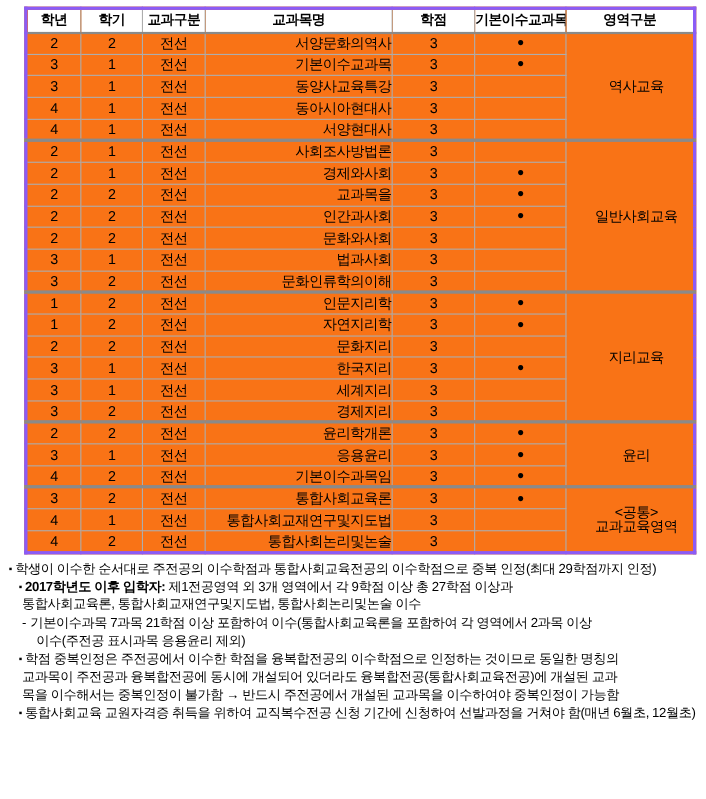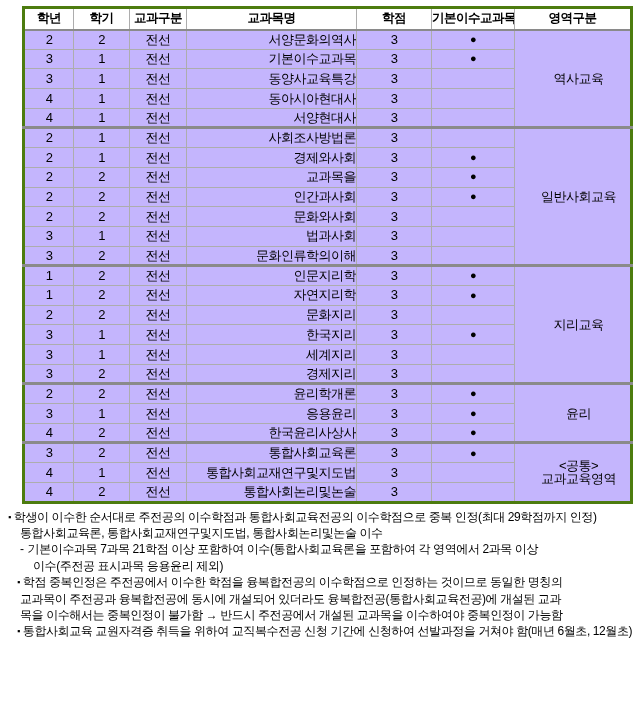--- a/index.html
+++ b/index.html
@@ -23,22 +23,22 @@
     font-weight:bold;
     text-decoration:underline;
     text-decoration-thickness:1.5px;
   }
 
   table.course {
     border-collapse:collapse;
     table-layout:fixed;
     margin-left:14px;
     width:608px;
-    border:3px solid #4d7c0f;
-    background:#c4b5fd;
+    border:3px solid #8b5cf6;
+    background:#f97316;
   }
   .course th, .course td {
     border:1px solid #adadad;
     padding:0;
     text-align:center;
     vertical-align:middle;
     font-size:13px;
     height:19.7px;
     line-height:1.05;
     letter-spacing:-0.5px;
@@ -268,21 +268,21 @@
           <td>1</td>
           <td>전선</td>
           <td class="course-cell">응용윤리</td>
           <td>3</td>
           <td class="dot">●</td>
         </tr>
         <tr>
           <td>4</td>
           <td>2</td>
           <td>전선</td>
-          <td class="course-cell">한국윤리사상사</td>
+          <td class="course-cell">기본이수과목임</td>
           <td>3</td>
           <td class="dot">●</td>
         </tr>
         <tr class="section-start">
           <td>3</td>
           <td>2</td>
           <td>전선</td>
           <td class="course-cell">통합사회교육론</td>
           <td>3</td>
           <td class="dot">●</td>
@@ -305,20 +305,21 @@
           <td>전선</td>
           <td class="course-cell">통합사회논리및논술</td>
           <td>3</td>
           <td></td>
         </tr>
       </tbody>
   </table>
 
   <div class="footnotes">
       <div class="fline i0"><span class="sq">▪</span><span>학생이 이수한 순서대로 주전공의 이수학점과 통합사회교육전공의 이수학점으로 중복 인정(최대 29학점까지 인정)</span></div>
+      <div class="fline i1"><span class="sq">▪</span><span class="fbold">2017학년도 이후 입학자:</span><span> 제1전공영역 외 3개 영역에서 각 9학점 이상 총 27학점 이상과</span></div>
       <div class="fline i2"><span>통합사회교육론, 통합사회교재연구및지도법, 통합사회논리및논술 이수</span></div>
       <div class="fline i2"><span class="dash">-</span><span>기본이수과목 7과목 21학점 이상 포함하여 이수(통합사회교육론을 포함하여 각 영역에서 2과목 이상</span></div>
       <div class="fline i3"><span>이수(주전공 표시과목 응용윤리 제외)</span></div>
       <div class="fline i1"><span class="sq">▪</span><span>학점 중복인정은 주전공에서 이수한 학점을 융복합전공의 이수학점으로 인정하는 것이므로 동일한 명칭의</span></div>
       <div class="fline i2"><span>교과목이 주전공과 융복합전공에 동시에 개설되어 있더라도 융복합전공(통합사회교육전공)에 개설된 교과</span></div>
       <div class="fline i2"><span>목을 이수해서는 중복인정이 불가함 → 반드시 주전공에서 개설된 교과목을 이수하여야 중복인정이 가능함</span></div>
       <div class="fline i1"><span class="sq">▪</span><span>통합사회교육 교원자격증 취득을 위하여 교직복수전공 신청 기간에 신청하여 선발과정을 거쳐야 함(매년 6월초, 12월초)</span></div>
     </div>
 
 </div>

